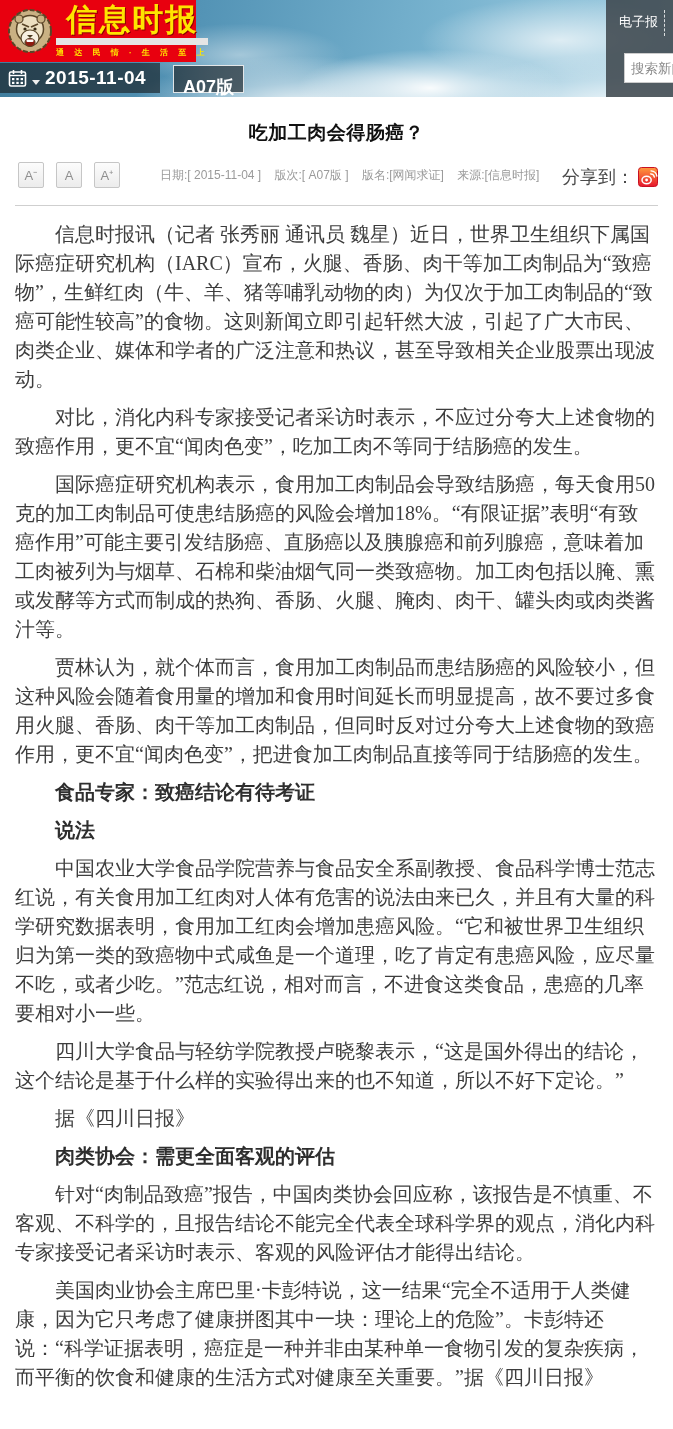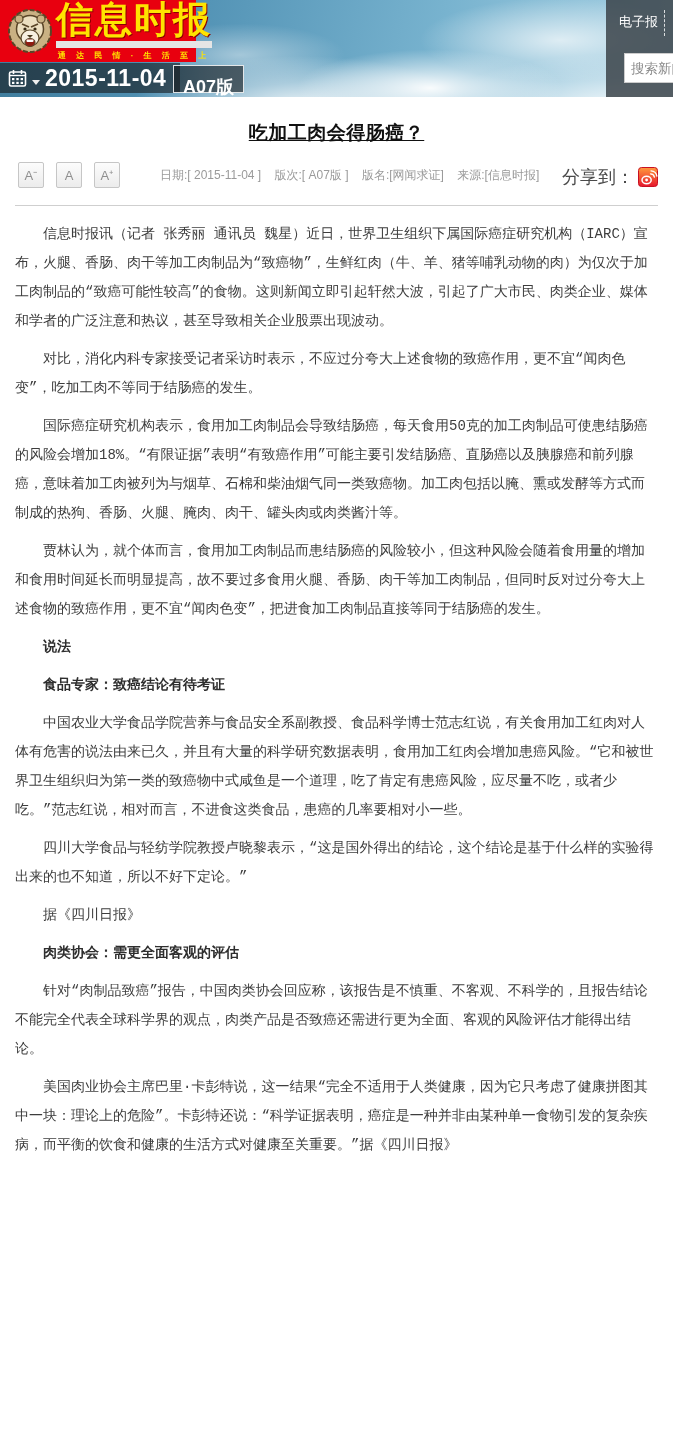--- a/index.html
+++ b/index.html
@@ -14,63 +14,63 @@
       radial-gradient(ellipse 240px 70px at 300px 105px, rgba(255,255,255,.85), rgba(255,255,255,0) 70%),
       radial-gradient(ellipse 200px 60px at 560px 40px, rgba(255,255,255,.7), rgba(255,255,255,0) 70%),
       radial-gradient(ellipse 260px 80px at 620px 110px, rgba(255,255,255,.9), rgba(255,255,255,0) 70%),
       radial-gradient(ellipse 150px 45px at 240px 55px, rgba(255,255,255,.45), rgba(255,255,255,0) 70%),
       linear-gradient(100deg,#3f7c9c 0%,#5494b6 30%,#78b3cf 65%,#a9d2e4 100%);
   }
   .brand { position:absolute; left:0; top:0; width:196px; height:62px; background:#e8000f;
     display:flex; align-items:center; padding:2px 6px 2px 4px; }
   .lion { flex:0 0 52px; height:56px; display:flex; align-items:center; justify-content:center; }
   .brand-text { flex:1; text-align:center; }
-  .brand-name { color:#ffe400; font-size:37px; font-weight:bold; letter-spacing:2px; line-height:1;
+  .brand-name { color:#ffe400; font-size:31px; font-weight:bold; letter-spacing:2px; line-height:1;
     text-shadow:1px 1px 0 #8a0000; white-space:nowrap; }
   .brand-tagline { margin-top:3px; border-top:7px solid #e5e5e5; padding-top:2px;
     color:#ffe400; font-size:8px; font-weight:bold; letter-spacing:4px; white-space:nowrap; }
   .datebar { position:absolute; left:0; top:63px; height:30px; padding:0 14px 0 8px;
     background:rgba(22,27,31,.62); display:flex; align-items:center; gap:5px; }
-  .date-text { color:#fff; font-weight:bold; font-size:23px; letter-spacing:.5px; }
+  .date-text { color:#fff; font-weight:bold; font-size:19px; letter-spacing:.5px; }
   .caret { width:0; height:0; border-left:4px solid transparent; border-right:4px solid transparent;
     border-top:5px solid #eee; margin-top:8px; }
   .edition-box { position:absolute; left:173px; top:65px; height:28px; padding:8px 9px;
     background:rgba(22,27,31,.62); border:1px solid rgba(255,255,255,.85);
     color:#fff; font-weight:bold; font-size:18px; line-height:26px; }
   .right-panel { position:absolute; right:0; top:0; width:67px; height:97px;
     background:rgba(54,61,67,.82); }
   .epaper { position:absolute; left:13px; top:13px; color:#fff; font-size:13px;
     text-decoration:none; cursor:pointer; white-space:nowrap; }
   .dash-divider { position:absolute; right:8px; top:10px; height:26px; width:0;
     border-right:1px dashed rgba(255,255,255,.8); }
   .search { position:absolute; left:18px; top:53px; width:75px; height:30px;
     border:1px solid #ccc; background:#fff; padding:0 6px; font-size:13.5px;
     color:#555; font-family:"Liberation Sans",sans-serif; }
   .search::placeholder { color:#8b8b8b; }
 
   
   h1.title { text-align:center; font-size:19px; font-weight:bold; color:#111;
-    margin:23px 15px 15px; letter-spacing:.5px;text-decoration:underline; }
+    margin:23px 15px 15px; letter-spacing:.5px; }
   .meta-row { position:relative; height:34px; margin:0 15px; }
   .font-btns { position:absolute; left:3px; top:1px; display:flex; gap:12px; }
   .font-btns button { width:26px; height:26px; border:1px solid #c6c6c6; border-radius:2px;
     background:linear-gradient(#fcfcfc,#ececec); color:#8f8f8f; font-size:13px;
     line-height:1; cursor:pointer; font-family:"Liberation Sans",sans-serif; }
   .meta-text { position:absolute; left:140px; right:115px; top:6px; text-align:right;
     font-size:12px; color:#9a9a9a; white-space:nowrap; }
   .meta-text span { margin:0 5px; }
   .share { position:absolute; right:0; top:4px; display:flex; align-items:center; gap:4px; }
   .share-label { font-size:18px; color:#4a4a4a; }
   .weibo { width:20px; height:20px; display:inline-block; cursor:pointer; }
   hr.divider { border:none; border-top:1px solid #cfcfcf; margin:10px 15px 0; }
 
   
   .body { padding:14px 15px 26px; }
-  .body p { font-size:14px; line-height:29px; color:#3d3d3d; text-indent:2em;
-    margin-bottom:9px; font-family:Liberation Mono, monospace; }
+  .body p { font-size:20px; line-height:29px; color:#3d3d3d; text-indent:2em;
+    margin-bottom:9px; font-family:Liberation Serif, serif; }
   .body p.bold { font-weight:bold; color:#2e2e2e; }
 </style>
 </head>
 <body>
 
 <div class="page">
 
   <header class="site-header">
     <div class="brand">
       <span class="lion">
@@ -160,23 +160,23 @@
       </div>
     </div>
 
     <hr class="divider">
 
     <div class="body">
         <p class="">信息时报讯（记者 张秀丽 通讯员 魏星）近日，世界卫生组织下属国际癌症研究机构（IARC）宣布，火腿、香肠、肉干等加工肉制品为“致癌物”，生鲜红肉（牛、羊、猪等哺乳动物的肉）为仅次于加工肉制品的“致癌可能性较高”的食物。这则新闻立即引起轩然大波，引起了广大市民、肉类企业、媒体和学者的广泛注意和热议，甚至导致相关企业股票出现波动。</p>
         <p class="">对比，消化内科专家接受记者采访时表示，不应过分夸大上述食物的致癌作用，更不宜“闻肉色变”，吃加工肉不等同于结肠癌的发生。</p>
         <p class="">国际癌症研究机构表示，食用加工肉制品会导致结肠癌，每天食用50克的加工肉制品可使患结肠癌的风险会增加18%。“有限证据”表明“有致癌作用”可能主要引发结肠癌、直肠癌以及胰腺癌和前列腺癌，意味着加工肉被列为与烟草、石棉和柴油烟气同一类致癌物。加工肉包括以腌、熏或发酵等方式而制成的热狗、香肠、火腿、腌肉、肉干、罐头肉或肉类酱汁等。</p>
         <p class="">贾林认为，就个体而言，食用加工肉制品而患结肠癌的风险较小，但这种风险会随着食用量的增加和食用时间延长而明显提高，故不要过多食用火腿、香肠、肉干等加工肉制品，但同时反对过分夸大上述食物的致癌作用，更不宜“闻肉色变”，把进食加工肉制品直接等同于结肠癌的发生。</p>
+        <p class="bold">食品专家：致癌结论有待考证</p>
         <p class="bold">说法</p>
-        <p class="bold">食品专家：致癌结论有待考证</p>
         <p class="">中国农业大学食品学院营养与食品安全系副教授、食品科学博士范志红说，有关食用加工红肉对人体有危害的说法由来已久，并且有大量的科学研究数据表明，食用加工红肉会增加患癌风险。“它和被世界卫生组织归为第一类的致癌物中式咸鱼是一个道理，吃了肯定有患癌风险，应尽量不吃，或者少吃。”范志红说，相对而言，不进食这类食品，患癌的几率要相对小一些。</p>
         <p class="">四川大学食品与轻纺学院教授卢晓黎表示，“这是国外得出的结论，这个结论是基于什么样的实验得出来的也不知道，所以不好下定论。”</p>
         <p class="">据《四川日报》</p>
         <p class="bold">肉类协会：需更全面客观的评估</p>
-        <p class="">针对“肉制品致癌”报告，中国肉类协会回应称，该报告是不慎重、不客观、不科学的，且报告结论不能完全代表全球科学界的观点，肉类产品是否致癌还需进行更为全面、客观的风险评估才能得出结论。</p>
+        <p class="">针对“肉制品致癌”报告，中国肉类协会回应称，该报告是不慎重、不客观、不科学的，且报告结论不能完全代表全球科学界的观点，消化内科专家接受记者采访时表示、客观的风险评估才能得出结论。</p>
         <p class="">美国肉业协会主席巴里·卡彭特说，这一结果“完全不适用于人类健康，因为它只考虑了健康拼图其中一块：理论上的危险”。卡彭特还说：“科学证据表明，癌症是一种并非由某种单一食物引发的复杂疾病，而平衡的饮食和健康的生活方式对健康至关重要。”据《四川日报》</p>
       </div>
   </main>
 </div>
 
 </body></html>

